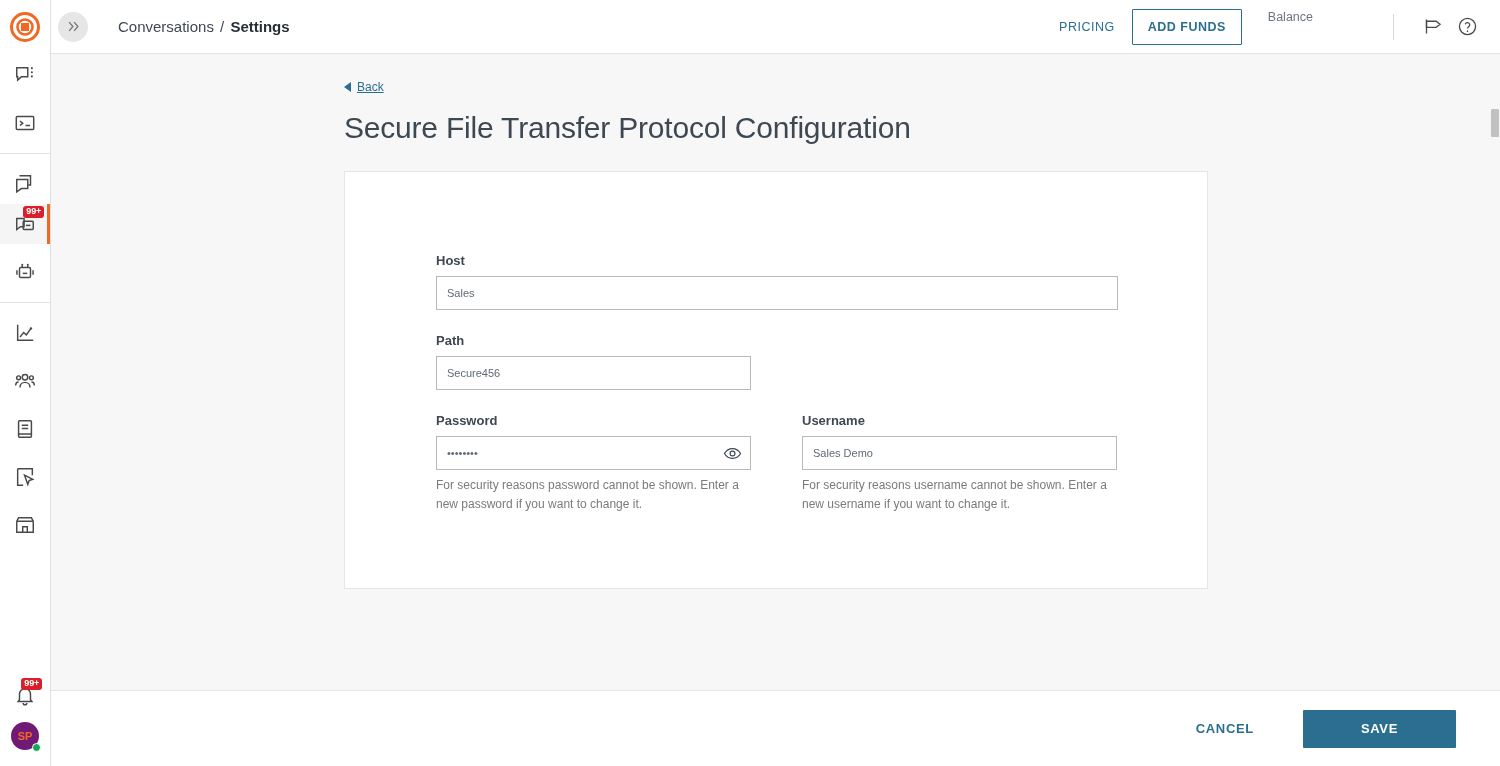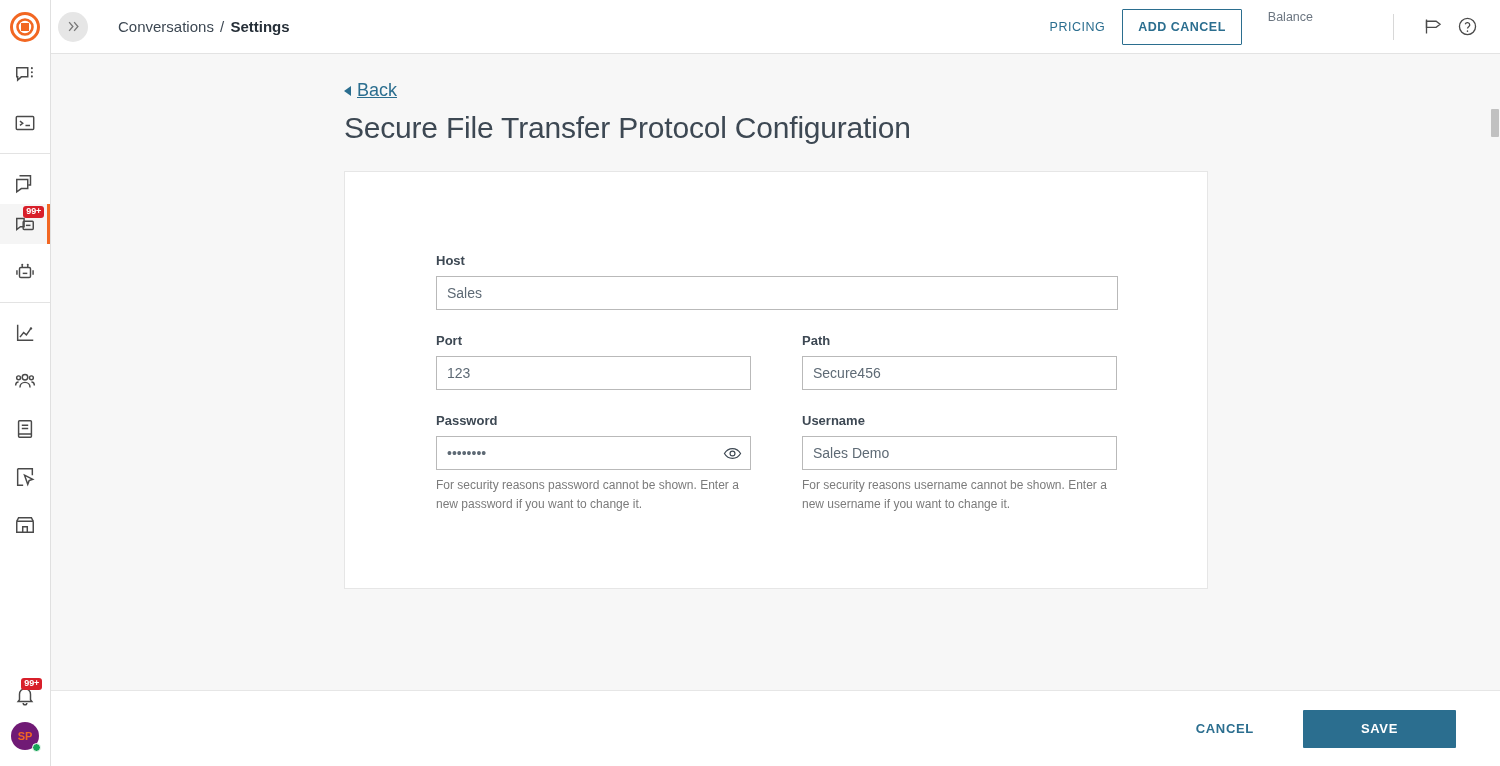--- a/index.html
+++ b/index.html
@@ -137,21 +137,21 @@
     background: #f7f7f7;
   }
   .scrollthumb {
     position: absolute; right: 1px; top: 55px;
     width: 8px; height: 28px; background: #c1c1c1; border-radius: 1px;
     cursor: pointer;
   }
   .back-link {
     position: absolute; left: 293px; top: 26px;
     display: flex; align-items: center; gap: 6px;
-    color: #2b6e8f; font-size: 18px; cursor: pointer;
+    color: #2b6e8f; font-size: 12px; cursor: pointer;
   }
   .back-link .caret {
     width: 0; height: 0;
     border-top: 5px solid transparent;
     border-bottom: 5px solid transparent;
     border-right: 7px solid #2b6e8f;
   }
   .back-link .txt { text-decoration: underline; }
   .page-title {
     position: absolute; left: 293px; top: 57px;
@@ -168,21 +168,21 @@
   .form { position: absolute; left: 91px; top: 81px; width: 682px; }
 
   .field-label {
     font-size: 13px; font-weight: bold; color: #3d4853;
     margin-bottom: 8px; display: block;
   }
   .tinput {
     width: 100%; height: 34px;
     border: 1px solid #b9b9b9;
     font-family: "Liberation Sans", sans-serif;
-    font-size: 14px; color: #5e6a75;
+    font-size: 11px; color: #5e6a75;
     padding: 0 10px;
     background: #fff;
     outline: none;
   }
   .tinput::placeholder { color: #5e6a75; }
   .row { display: flex; gap: 51px; }
   .col { width: 315px; }
   .mt-row { margin-top: 23px; }
   .helper {
     font-size: 12px; color: #7b7b7b; line-height: 1.62;
@@ -348,21 +348,21 @@
       </svg>
     </div>
     <div class="breadcrumb">
       <span class="crumb">Conversations</span>
       <span class="sep">/</span>
       <span class="current">Settings</span>
     </div>
 
     <div class="header-right">
       <span class="pricing-link">PRICING</span>
-      <button class="add-funds">ADD CANCEL</button>
+      <button class="add-funds">ADD FUNDS</button>
       <span class="balance">Balance</span>
       <span class="header-sep"></span>
       <div class="hicon">
         <svg width="21" height="21" viewBox="0 0 24 24" fill="none" stroke="#4a4a4a" stroke-width="1.5">
           <path d="M4 4v16"></path>
           <path d="M4 6h11l4.5 3.5L15 13H4z"></path>
         </svg>
       </div>
       <div class="hicon">
         <svg width="21" height="21" viewBox="0 0 24 24" fill="none" stroke="#4a4a4a" stroke-width="1.5">
@@ -385,24 +385,20 @@
 
     <div class="card">
       <div class="form">
 
         <div>
           <label class="field-label">Host</label>
           <input class="tinput" value="Sales" style="">
         </div>
 
         <div class="row mt-row">
-          <div class="col">
-            <label class="field-label">Port</label>
-            <input class="tinput" value="123" style="">
-          </div>
           <div class="col">
             <label class="field-label">Path</label>
             <input class="tinput" value="Secure456" style="">
           </div>
         </div>
 
         <div class="row mt-row">
           <div class="col">
             <label class="field-label">Password</label>
             <div class="pwd-wrap">

